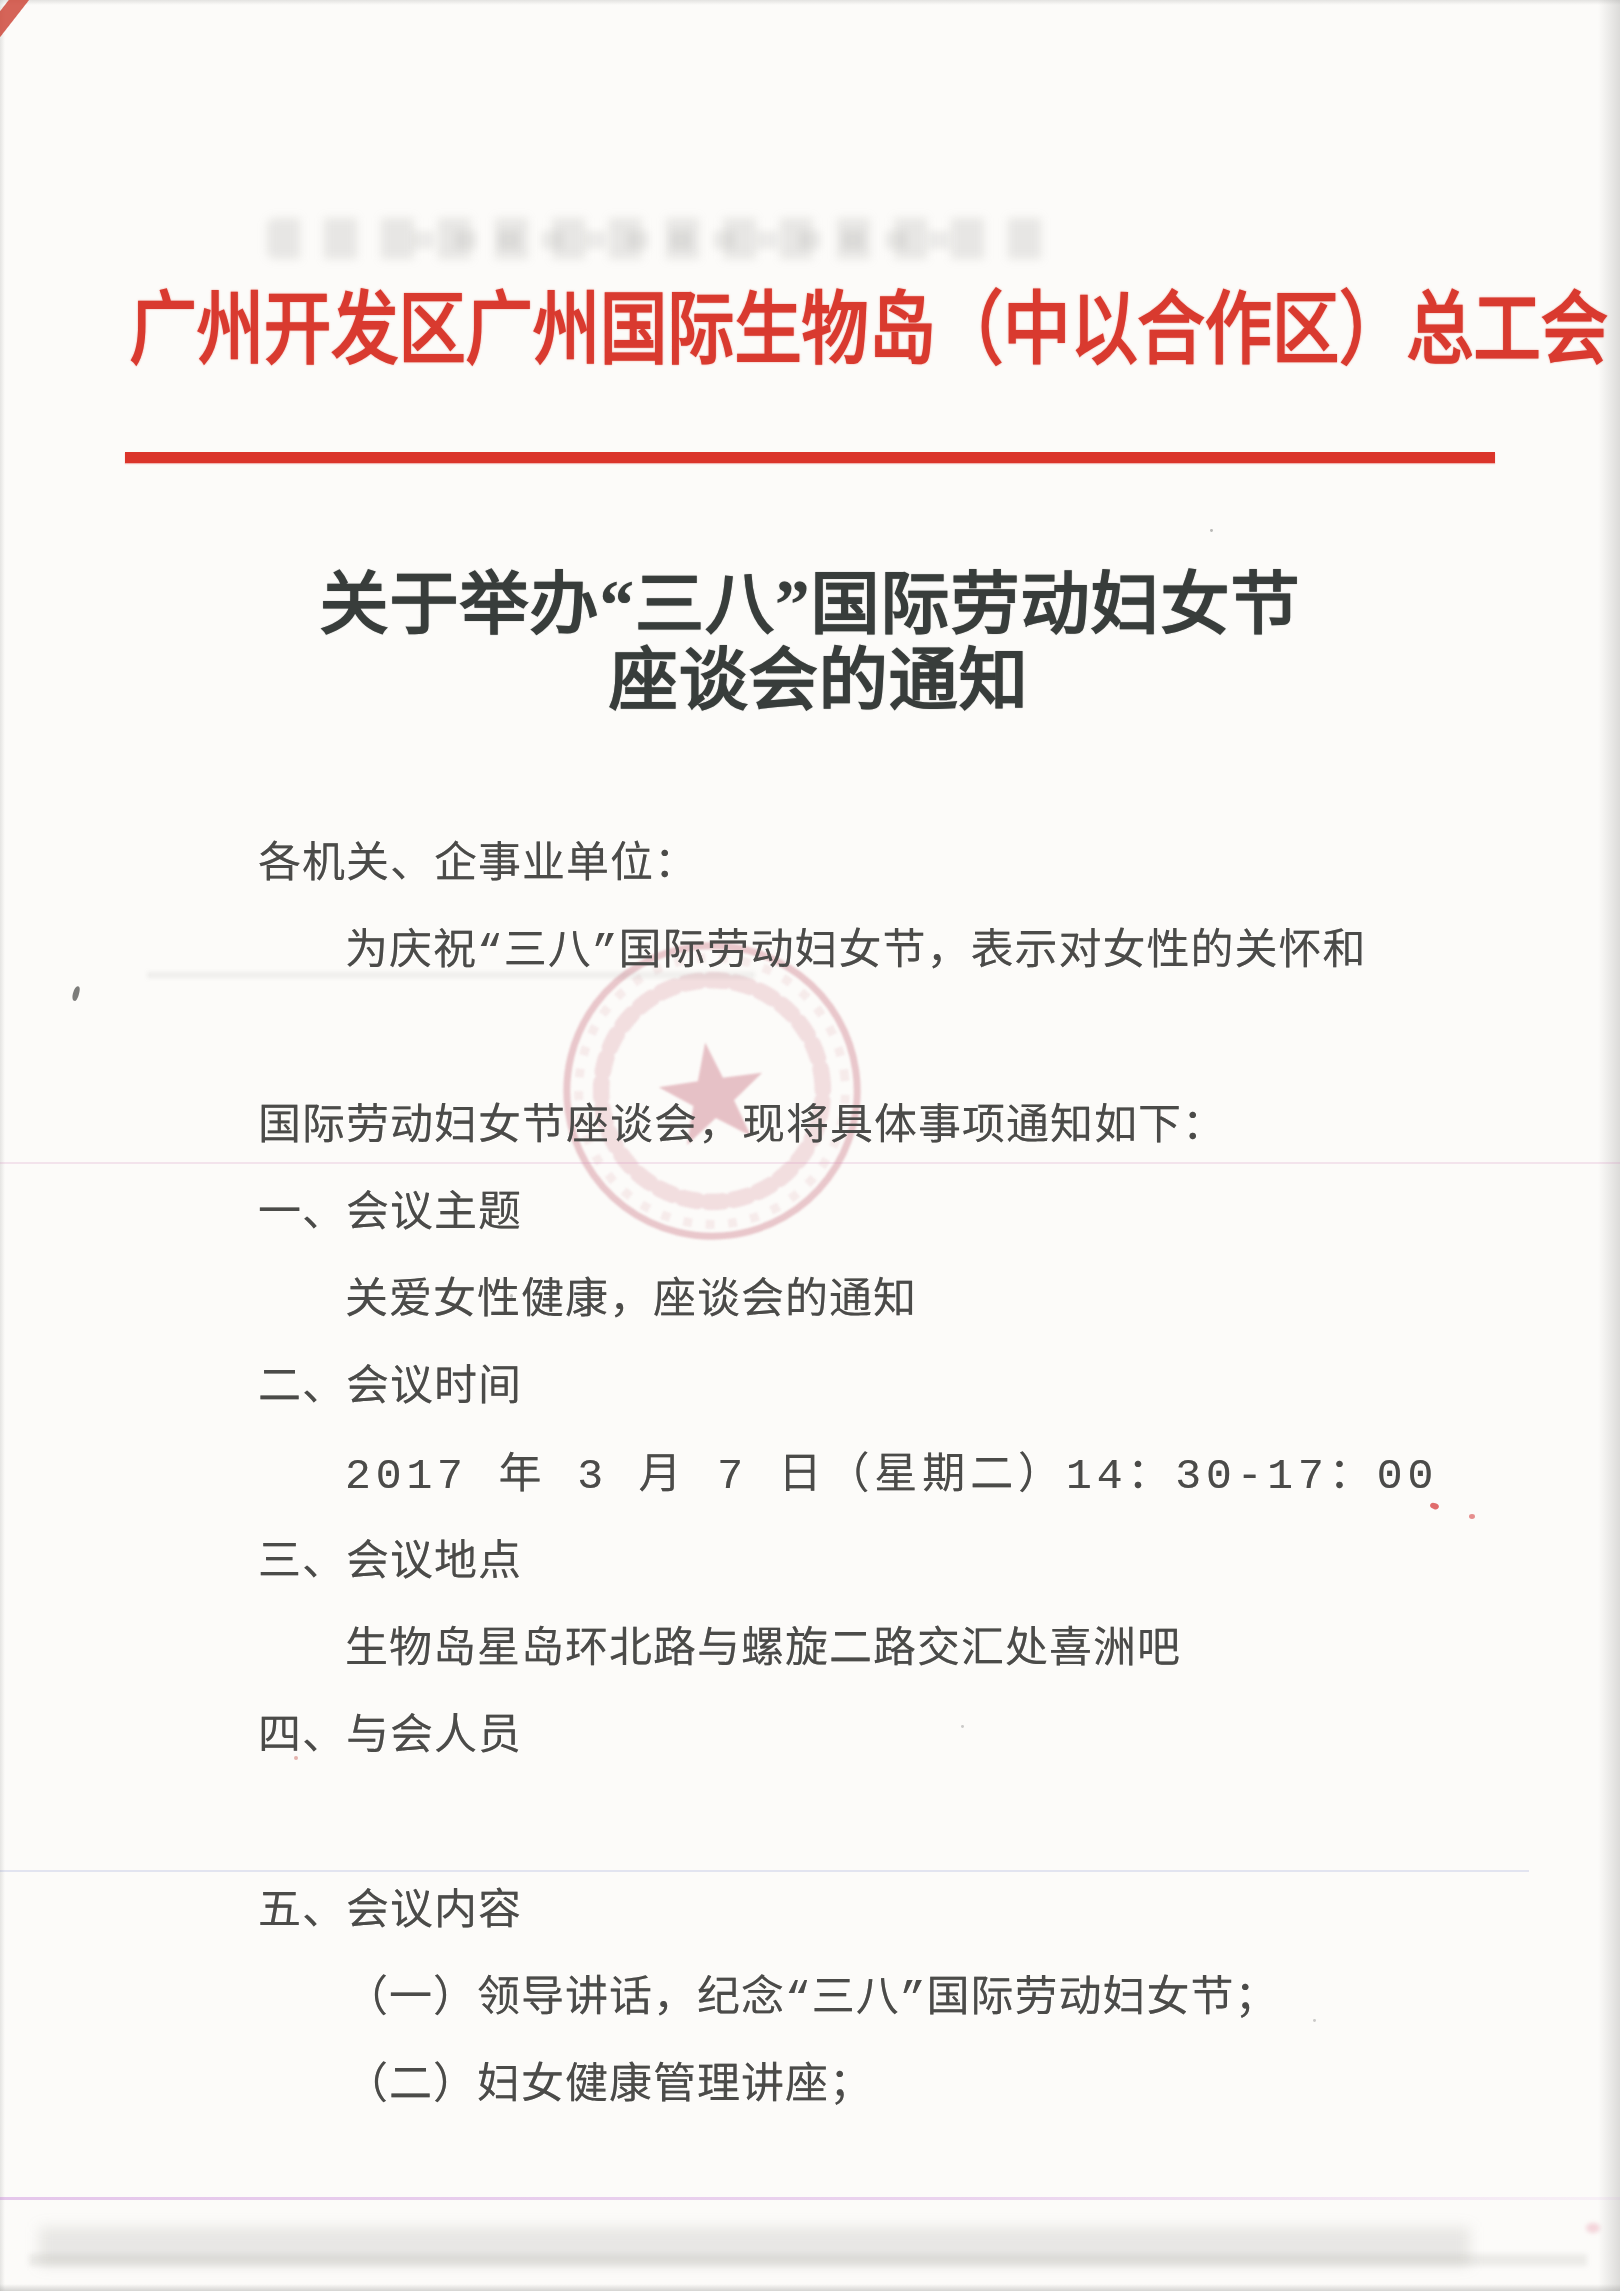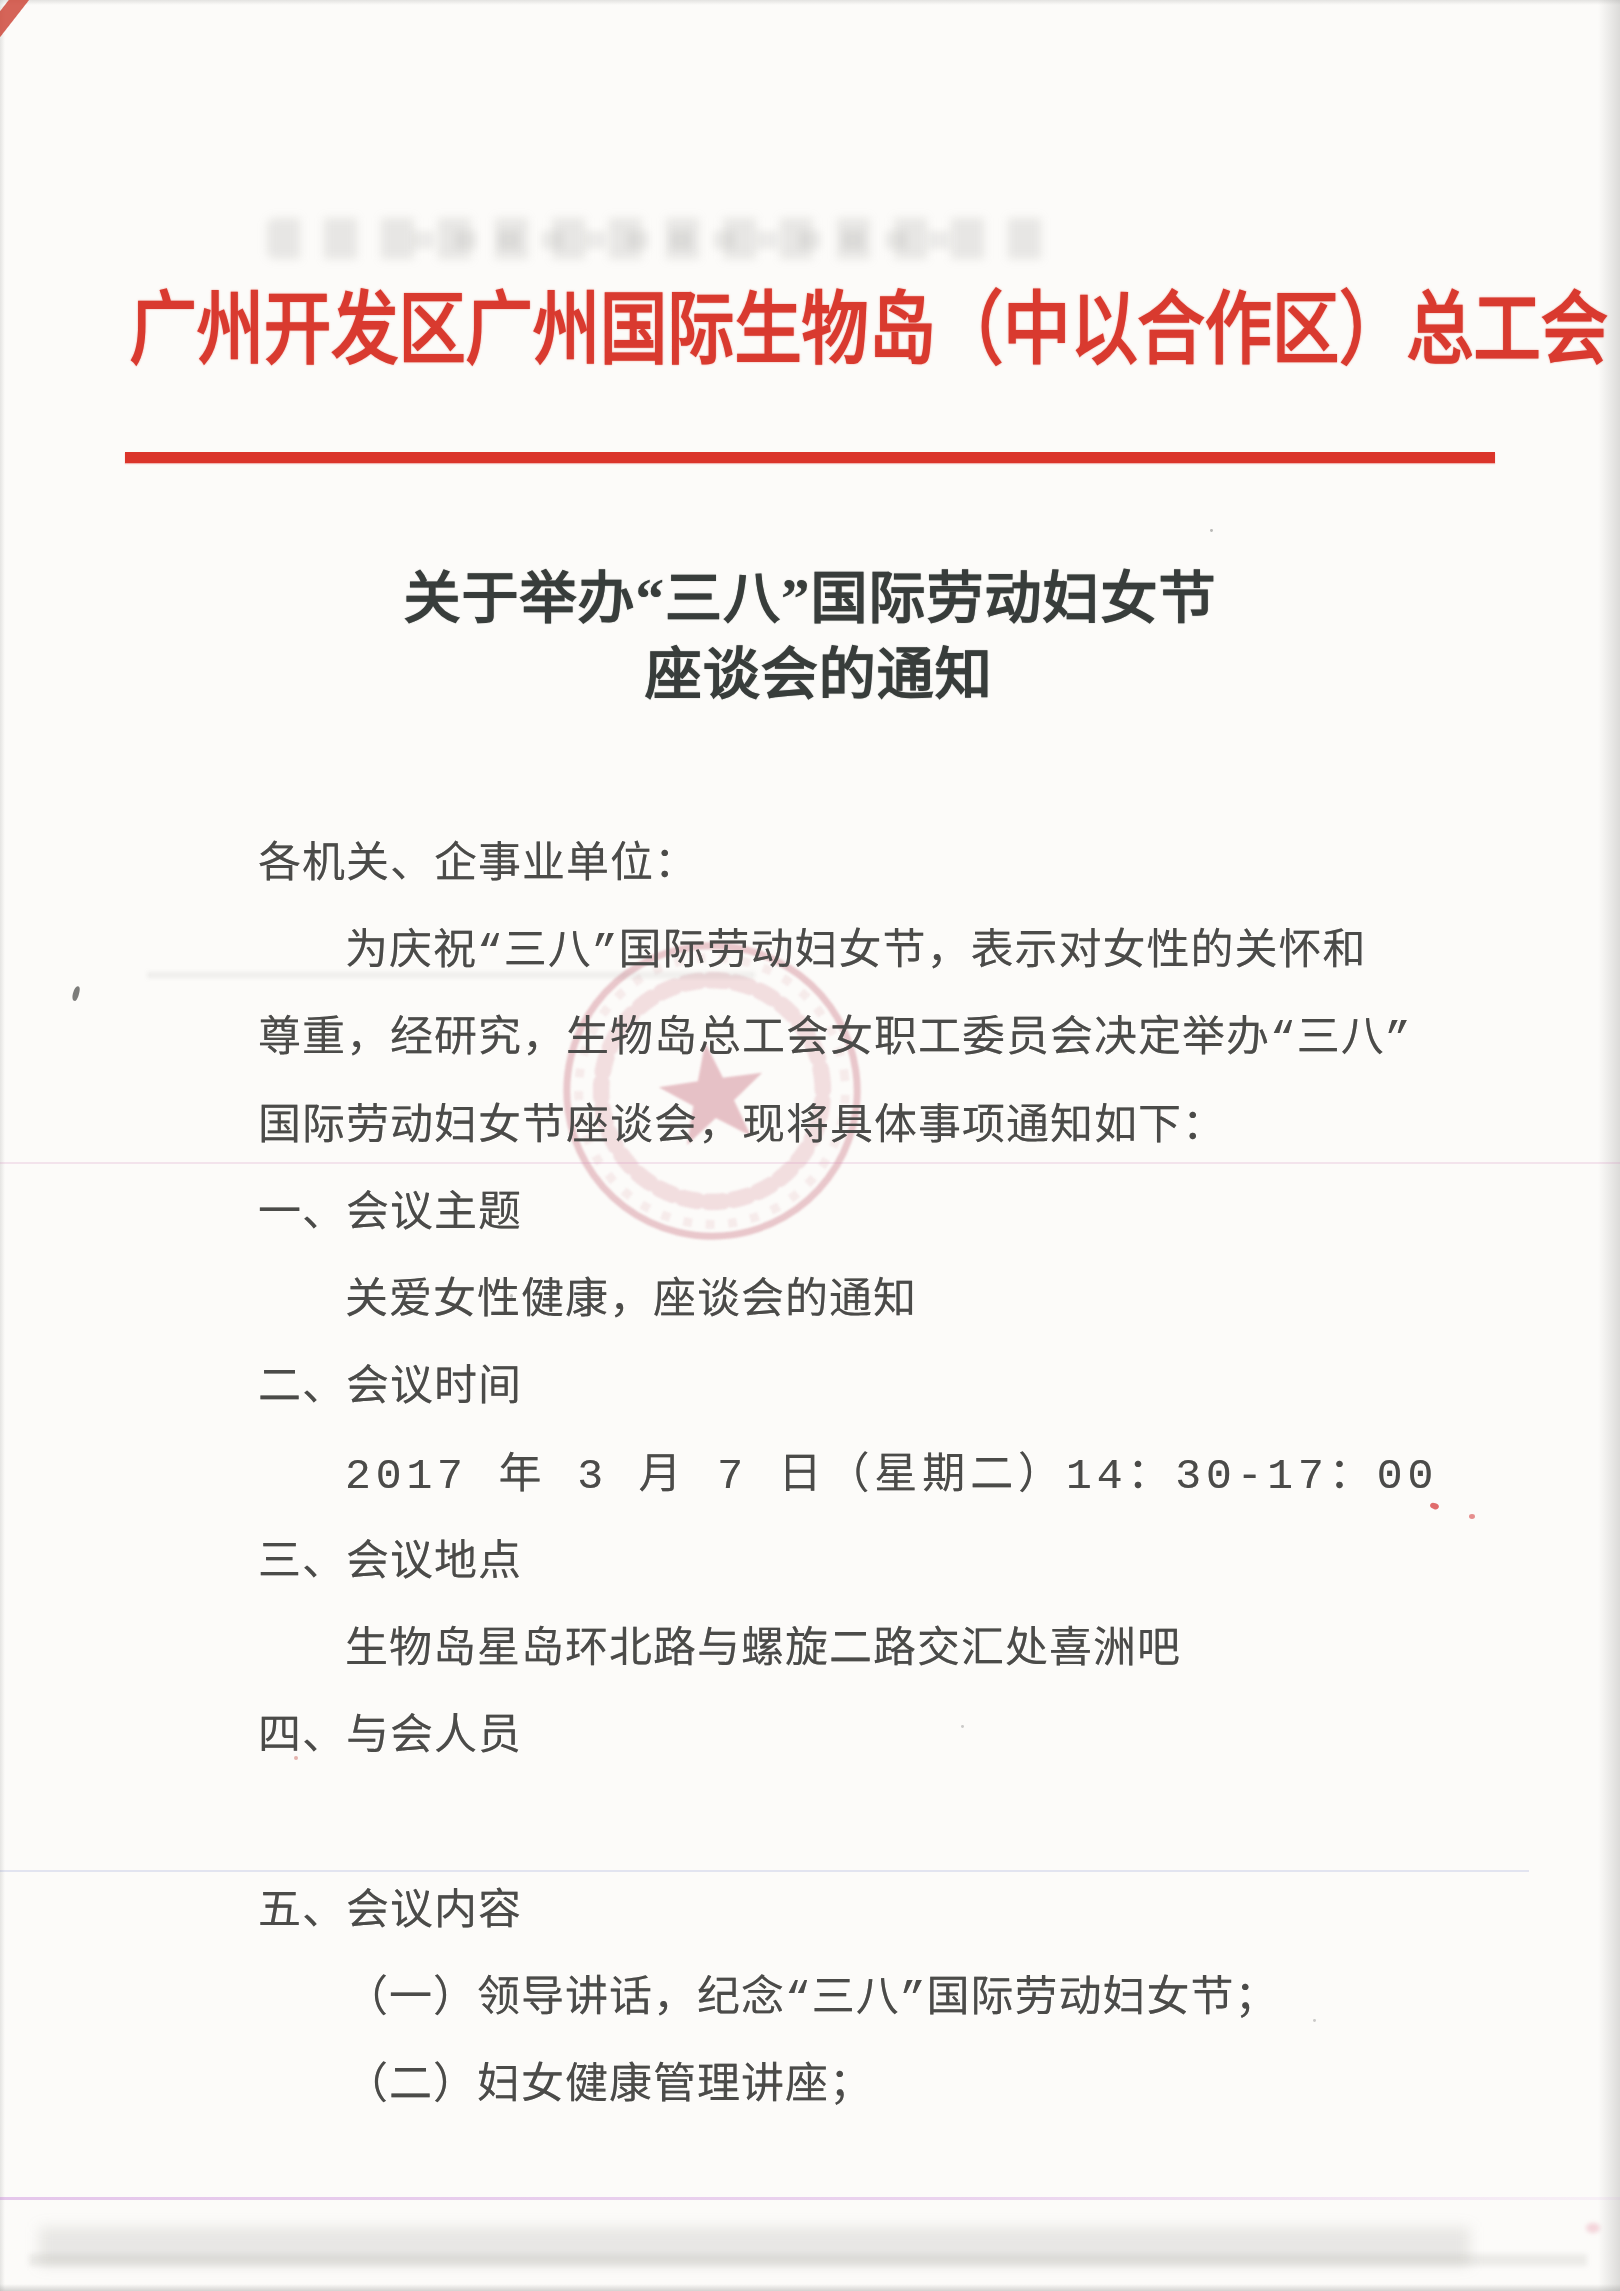--- a/index.html
+++ b/index.html
@@ -28,21 +28,21 @@
   }
   .red-rule{
     position:absolute;left:125px;top:452px;width:1370px;height:10.8px;
     background:#db352b;
     box-shadow:0 1px 1px rgba(219,53,43,.35);
   }
 
   
   .doc-title-1,.doc-title-2{
     position:absolute;width:100%;text-align:center;white-space:nowrap;
-    font-size:57px;font-weight:bold;color:#383d3b;
+    font-size:69px;font-weight:bold;color:#383d3b;
     letter-spacing:1px;line-height:1.1;
     text-shadow:0 0 1px rgba(56,61,59,.6);
   }
   .doc-title-1{top:568px;left:0;}
   .doc-title-2{top:644px;left:8.8px;}
 
   
   .bline{
     position:absolute;left:258px;
     font-size:43px;color:#4b4b49;letter-spacing:1px;
@@ -115,21 +115,20 @@
     <g transform="rotate(-8 158 158)">
       <circle cx="158" cy="158" r="148" fill="none" stroke="rgba(201,104,122,0.42)" stroke-width="7"></circle>
       <circle cx="158" cy="158" r="113" fill="none" stroke="rgba(201,104,122,0.28)" stroke-width="17" stroke-dasharray="15 11" stroke-linecap="round" opacity="0.8"></circle>
       <circle cx="158" cy="158" r="136" fill="none" stroke="rgba(201,104,122,0.18)" stroke-width="9" stroke-dasharray="9 14" opacity="0.7"></circle>
       <path d="M158 108 L170.9 146.2 L211.2 146.6 L178.9 170.4 L190.9 208.9 L158 185.7 L125.1 208.9 L137.1 170.4 L104.8 146.6 L145.1 146.2 Z" fill="rgba(201,104,122,0.46)"></path>
     </g>
   </svg>
 
   <div class="bline" style="top:841px">各机关、企事业单位：</div>
   <div class="bline indent" style="top:928px">为庆祝“三八”国际劳动妇女节，表示对女性的关怀和</div>
-  <div class="bline" style="top:1015px">尊重，经研究，生物岛总工会女职工委员会决定举办“三八”</div>
   <div class="bline" style="top:1103px">国际劳动妇女节座谈会，现将具体事项通知如下：</div>
   <div class="bline" style="top:1190px">一、会议主题</div>
   <div class="bline indent" style="top:1277px">关爱女性健康，座谈会的通知</div>
   <div class="bline" style="top:1364px">二、会议时间</div>
   <div class="bline indent wide" style="top:1452px">2017 年 3 月 7 日（星期二）14：30-17：00</div>
   <div class="bline" style="top:1539px">三、会议地点</div>
   <div class="bline indent" style="top:1626px">生物岛星岛环北路与螺旋二路交汇处喜洲吧</div>
   <div class="bline" style="top:1713px">四、与会人员</div>
   <div class="bline" style="top:1888px">五、会议内容</div>
   <div class="bline indent" style="top:1975px">（一）领导讲话，纪念“三八”国际劳动妇女节；</div>

